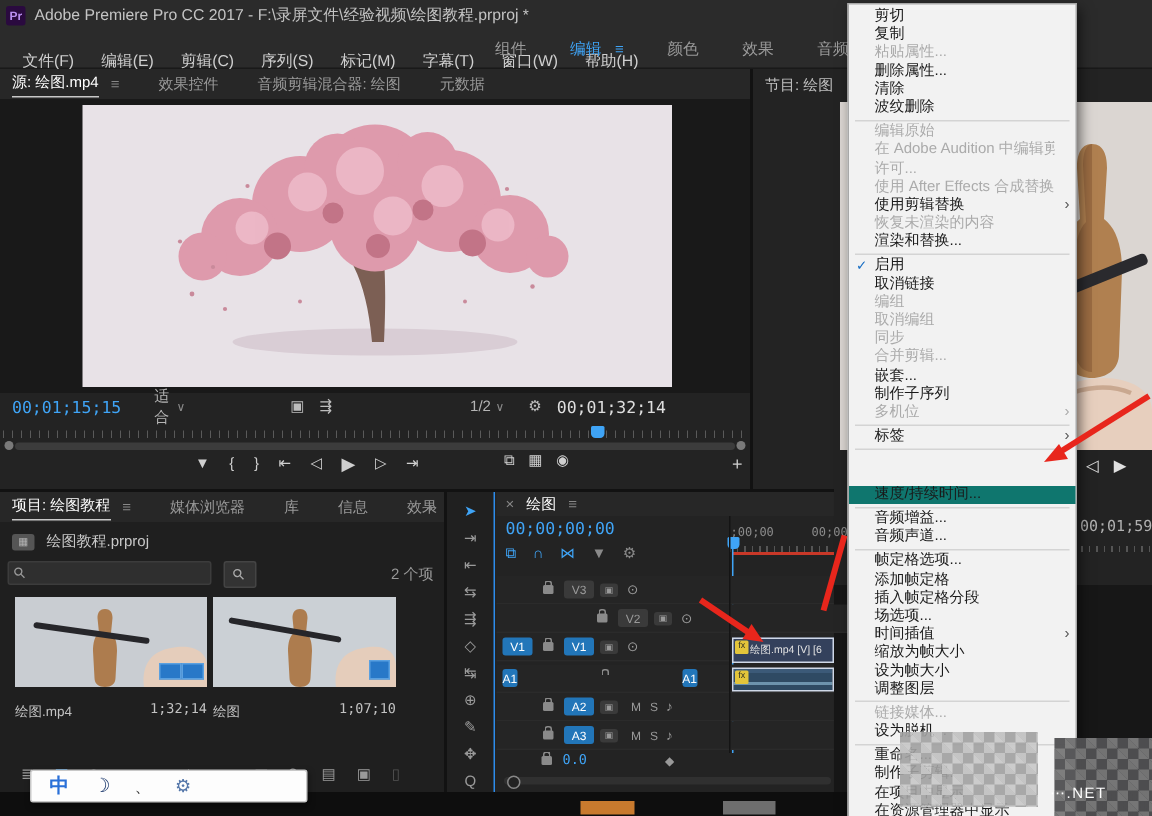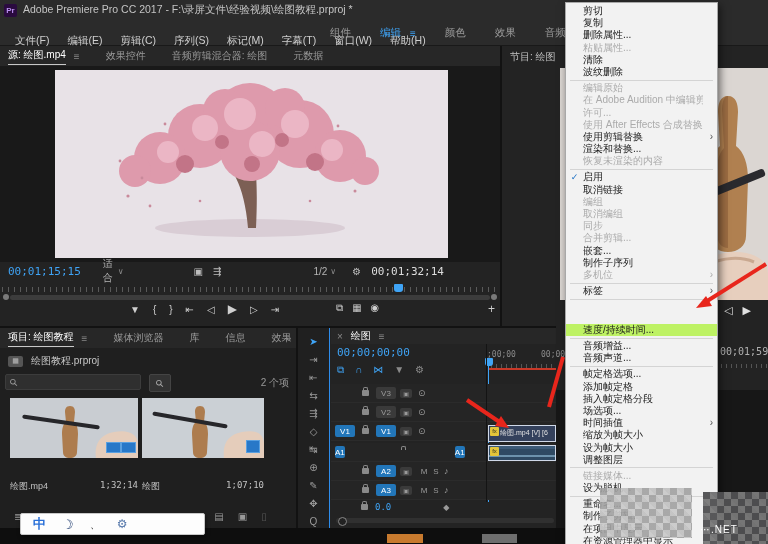--- a/index.html
+++ b/index.html
@@ -56,21 +56,21 @@
   .project-panel{left:0;top:326px;width:298px;height:202px;background:#1f1f1f;border-right:2px solid #121212;border-top:2px solid #121212;box-sizing:border-box;}
   .chev{position:absolute;right:5px;top:5px;color:#8a8a8a;}
   .proj-row{position:absolute;left:8px;top:26px;display:flex;gap:8px;align-items:center;color:#c8c8c8;}
   .proj-icon{width:15px;height:11px;background:#555;border-radius:2px;color:#bbb;font-size:7px;display:flex;align-items:center;justify-content:center;}
   .search-row{position:absolute;left:5px;top:46px;width:288px;height:18px;}
   .search-box{position:absolute;left:0;top:0;width:136px;height:16px;background:#2f2f2f;border:1px solid #3c3c3c;border-radius:2px;color:#999;display:flex;align-items:center;padding-left:4px;box-sizing:border-box;}
   .search-btn{position:absolute;left:144px;top:0;width:20px;height:16px;background:#333;border:1px solid #444;border-radius:2px;color:#aaa;display:flex;align-items:center;justify-content:center;}
   .item-count{position:absolute;right:4px;top:2px;color:#999;}
   .clip-card{position:absolute;top:70px;}
   .thumb{width:100%;height:60px;display:block;}
-  .clip-label-row{display:flex;justify-content:space-between;color:#c2c2c2;font-size:9px;margin-top:22px;}
+  .clip-label-row{display:flex;justify-content:space-between;color:#c2c2c2;font-size:9px;margin-top:10px;}
   .badge-blue{position:absolute;background:#2878c8;border:1px solid #5aa0e0;}
   .proj-bottom{position:absolute;left:0;top:178px;width:296px;height:20px;display:flex;align-items:center;color:#9a9a9a;}
   .pb-icon{margin-left:14px;font-size:10px;}
   .pb-icon.blue{color:#3fa4f6;}
   .pb-icon.dim{color:#555;}
   .zoom-slider{position:relative;width:48px;height:1px;background:#777;margin-left:14px;}
   .zoom-knob{position:absolute;left:-2px;top:-3px;width:7px;height:7px;border:1px solid #999;border-radius:50%;background:#222;}
 
   
   .timeline-panel{left:298px;top:326px;width:258px;height:202px;background:#232323;border-top:2px solid #121212;box-sizing:border-box;z-index:5;}
@@ -116,21 +116,21 @@
 
   
   .context-menu{left:565px;top:2px;width:153px;background:#f2f2f2;border:1px solid #a8a8a8;
     box-shadow:2px 3px 8px rgba(0,0,0,.55);z-index:50;padding:2px 0;box-sizing:border-box;}
   .cmi{height:12.2px;line-height:12.2px;font-size:10px;color:#1a1a1a;display:flex;align-items:center;white-space:nowrap;}
   .cmi .cm-check{width:17px;flex:none;text-align:center;color:#1a6fc4;font-size:9px;}
   .cmi .cm-label{flex:1;overflow:hidden;}
   .cmi .cm-arrow{width:10px;flex:none;color:#555;text-align:right;padding-right:4px;}
   .cmi.dis{color:#ababab;}
   .cmi.dis .cm-arrow{color:#ababab;}
-  .cmi.hl{background:#bef264;margin-top:24px;}
+  .cmi.hl{background:#0f766e;margin-top:24px;}
   .cm-sep{height:1px;background:#d4d4d4;margin:1.5px 4px;}
 
   
   .mosaic{z-index:60;background:
     linear-gradient(45deg,rgba(200,200,200,.9) 25%,transparent 25%,transparent 75%,rgba(200,200,200,.9) 75%),
     linear-gradient(45deg,rgba(200,200,200,.9) 25%,rgba(160,160,160,.9) 25%,rgba(160,160,160,.9) 75%,rgba(200,200,200,.9) 75%);
     background-size:14px 14px;background-position:0 0,7px 7px;}
   .mosaic.dark{background:
     linear-gradient(45deg,rgba(120,120,120,.95) 25%,transparent 25%,transparent 75%,rgba(120,120,120,.95) 75%),
     linear-gradient(45deg,rgba(120,120,120,.95) 25%,rgba(80,80,82,.95) 25%,rgba(80,80,82,.95) 75%,rgba(120,120,120,.95) 75%);
@@ -386,21 +386,21 @@
     <div class="tl-playhead-top"></div>
     <div class="tl-playhead-line"></div>
     <div class="tracks" id="tl-tracks">
         <div class="trow" style="top:0px;">
           <span class="tbadge empty" style="margin-left:4px;"></span>
           <span class="lock"></span>
           <span class="tbadge ">V3</span>
           <span class="cam">▣</span>
           <span class="teye">⊙</span>
         </div>
-        <div class="trow" style="top:19px;">
+        <div class="trow" style="top:19px;padding-left:36px;">
           <span class="tbadge empty" style="margin-left:4px;"></span>
           <span class="lock"></span>
           <span class="tbadge ">V2</span>
           <span class="cam">▣</span>
           <span class="teye">⊙</span>
         </div>
         <div class="trow" style="top:38px;">
           <span class="tbadge on" style="margin-left:4px;">V1</span>
           <span class="lock"></span>
           <span class="tbadge on">V1</span>
@@ -465,28 +465,28 @@
       <div class="cmi">
         <span class="cm-check"></span>
         <span class="cm-label">剪切</span>
         <span class="cm-arrow"></span>
       </div>
       <div class="cmi">
         <span class="cm-check"></span>
         <span class="cm-label">复制</span>
         <span class="cm-arrow"></span>
       </div>
+      <div class="cmi dis">
+        <span class="cm-check"></span>
+        <span class="cm-label">粘贴属性...</span>
+        <span class="cm-arrow"></span>
+      </div>
       <div class="cmi">
         <span class="cm-check"></span>
         <span class="cm-label">删除属性...</span>
-        <span class="cm-arrow"></span>
-      </div>
-      <div class="cmi dis">
-        <span class="cm-check"></span>
-        <span class="cm-label">粘贴属性...</span>
         <span class="cm-arrow"></span>
       </div>
       <div class="cmi">
         <span class="cm-check"></span>
         <span class="cm-label">清除</span>
         <span class="cm-arrow"></span>
       </div>
       <div class="cmi">
         <span class="cm-check"></span>
         <span class="cm-label">波纹删除</span>
@@ -511,28 +511,28 @@
       <div class="cmi dis">
         <span class="cm-check"></span>
         <span class="cm-label">使用 After Effects 合成替换</span>
         <span class="cm-arrow"></span>
       </div>
       <div class="cmi">
         <span class="cm-check"></span>
         <span class="cm-label">使用剪辑替换</span>
         <span class="cm-arrow">›</span>
       </div>
+      <div class="cmi dis">
+        <span class="cm-check"></span>
+        <span class="cm-label">恢复未渲染的内容</span>
+        <span class="cm-arrow"></span>
+      </div>
       <div class="cmi">
         <span class="cm-check"></span>
         <span class="cm-label">渲染和替换...</span>
-        <span class="cm-arrow"></span>
-      </div>
-      <div class="cmi dis">
-        <span class="cm-check"></span>
-        <span class="cm-label">恢复未渲染的内容</span>
         <span class="cm-arrow"></span>
       </div>
       <div class="cm-sep"></div>
       <div class="cmi">
         <span class="cm-check">✓</span>
         <span class="cm-label">启用</span>
         <span class="cm-arrow"></span>
       </div>
       <div class="cmi">
         <span class="cm-check"></span>

